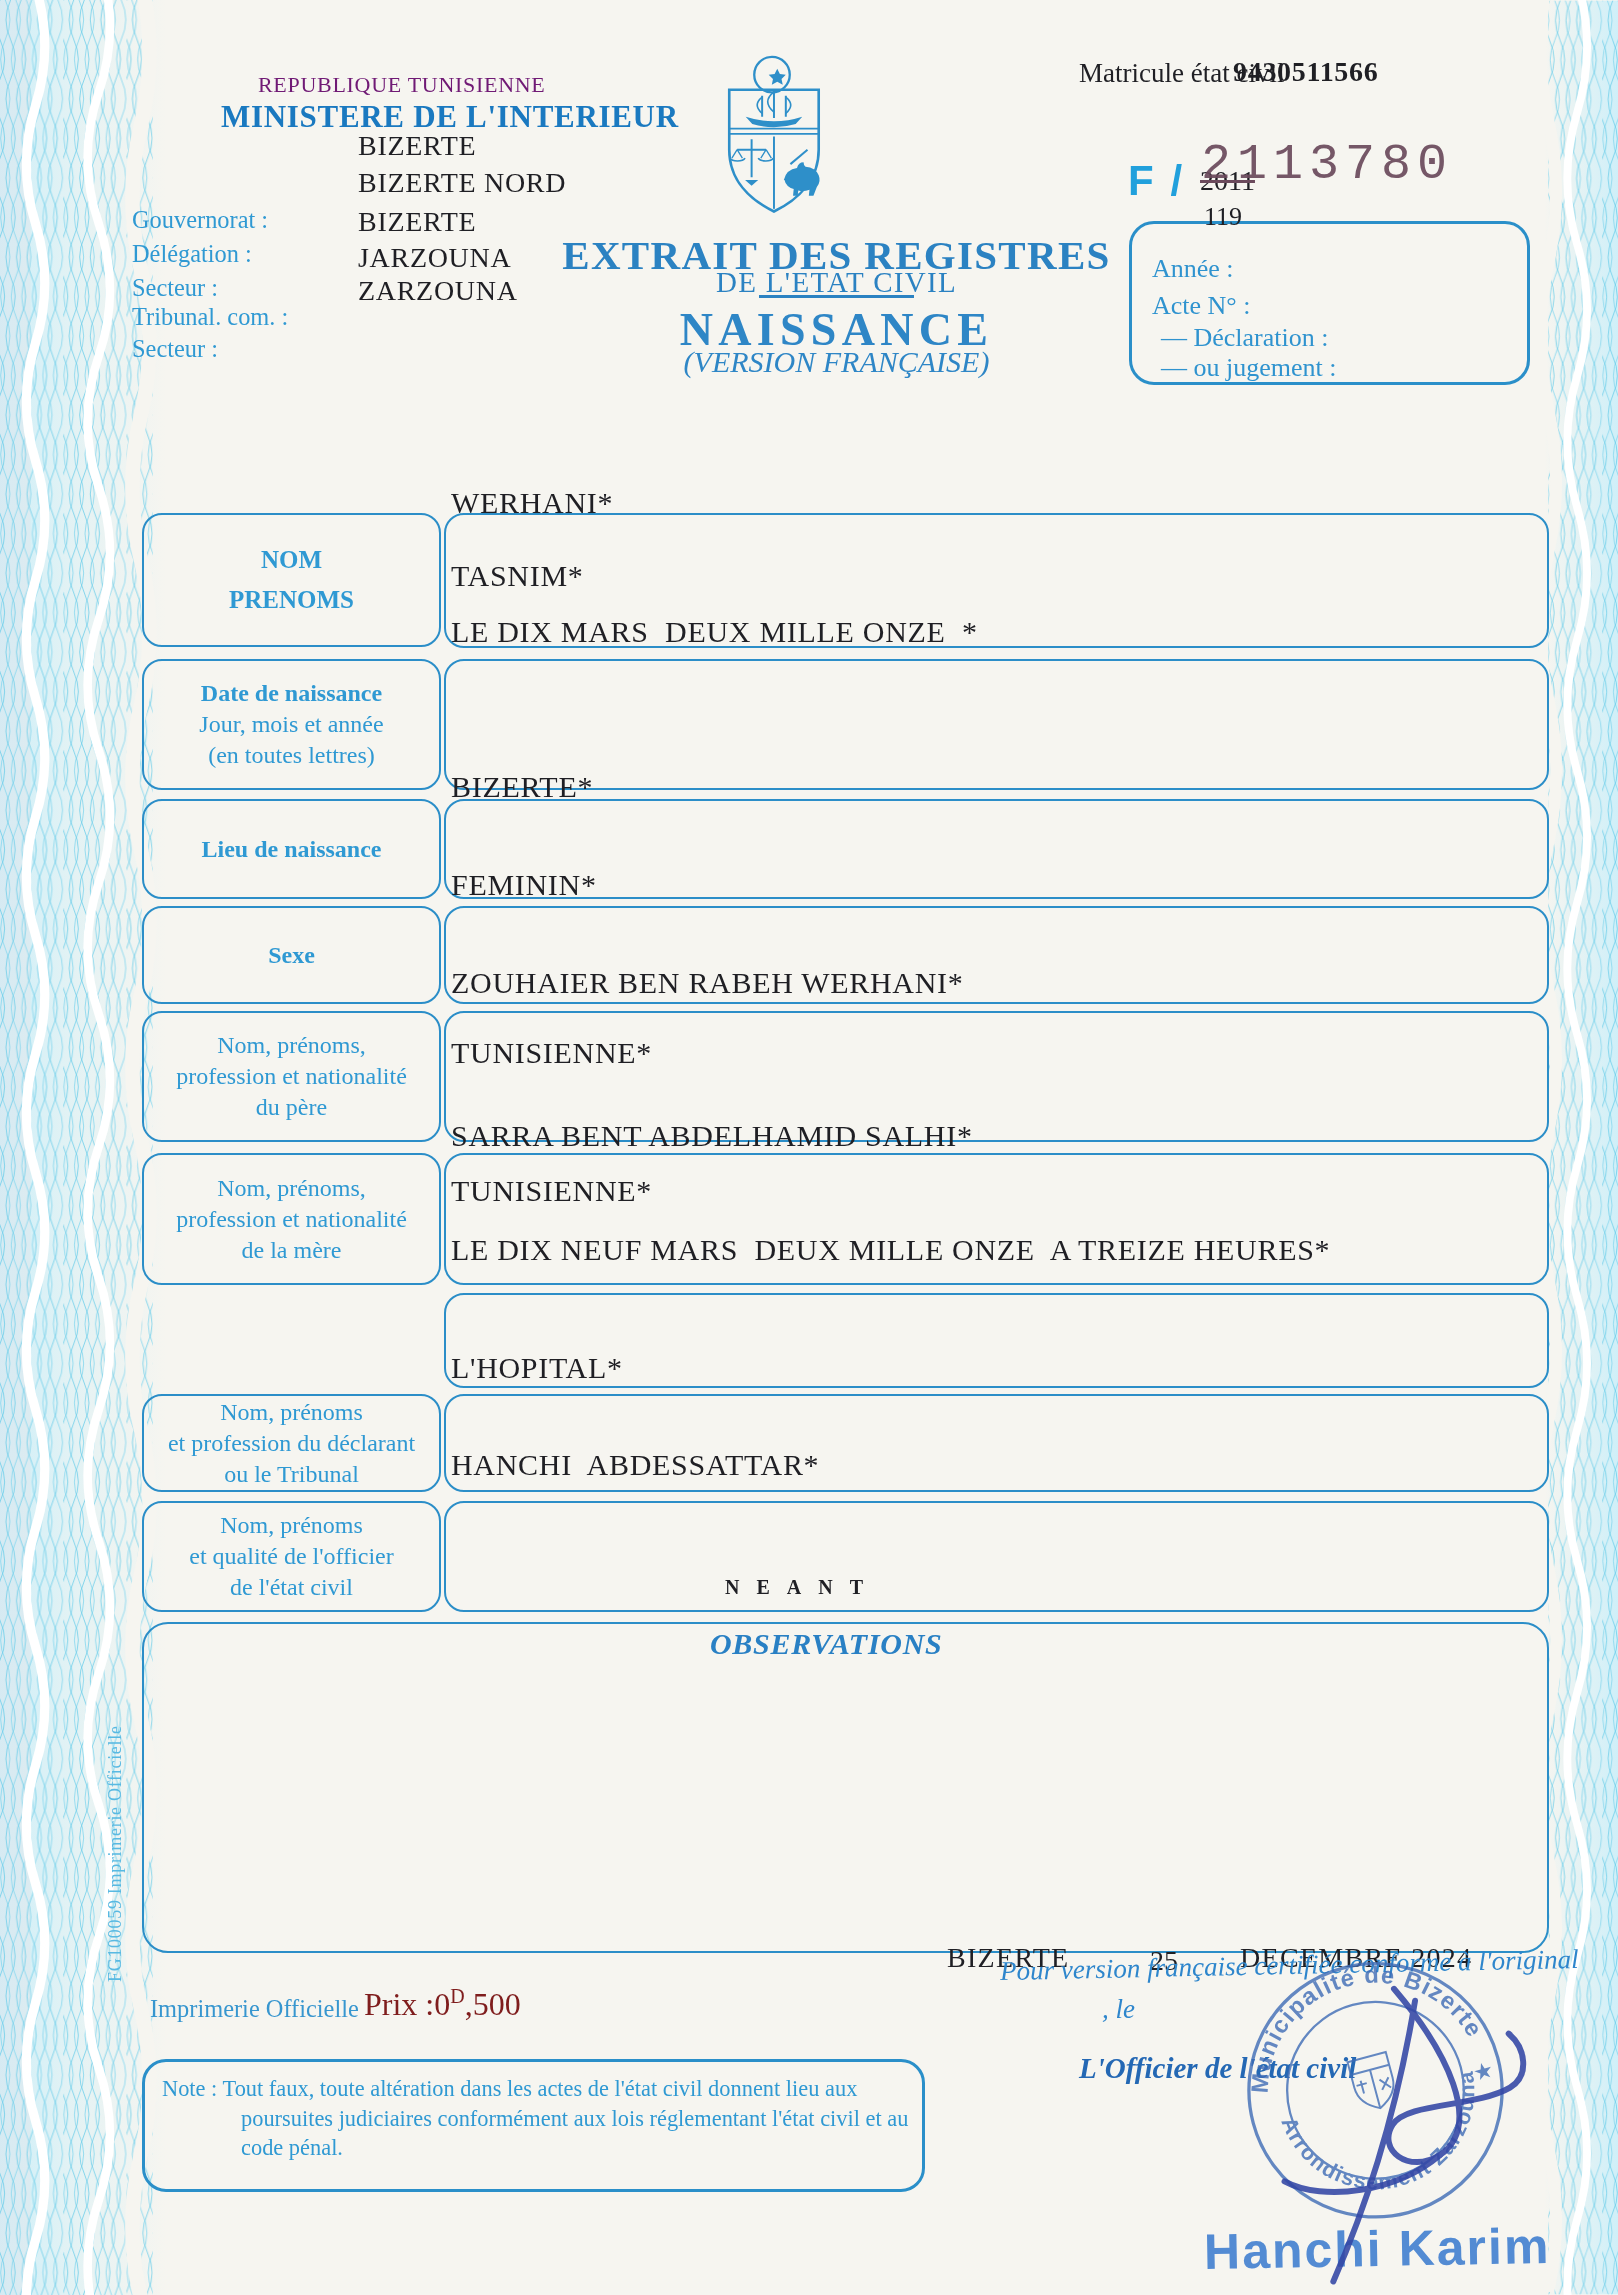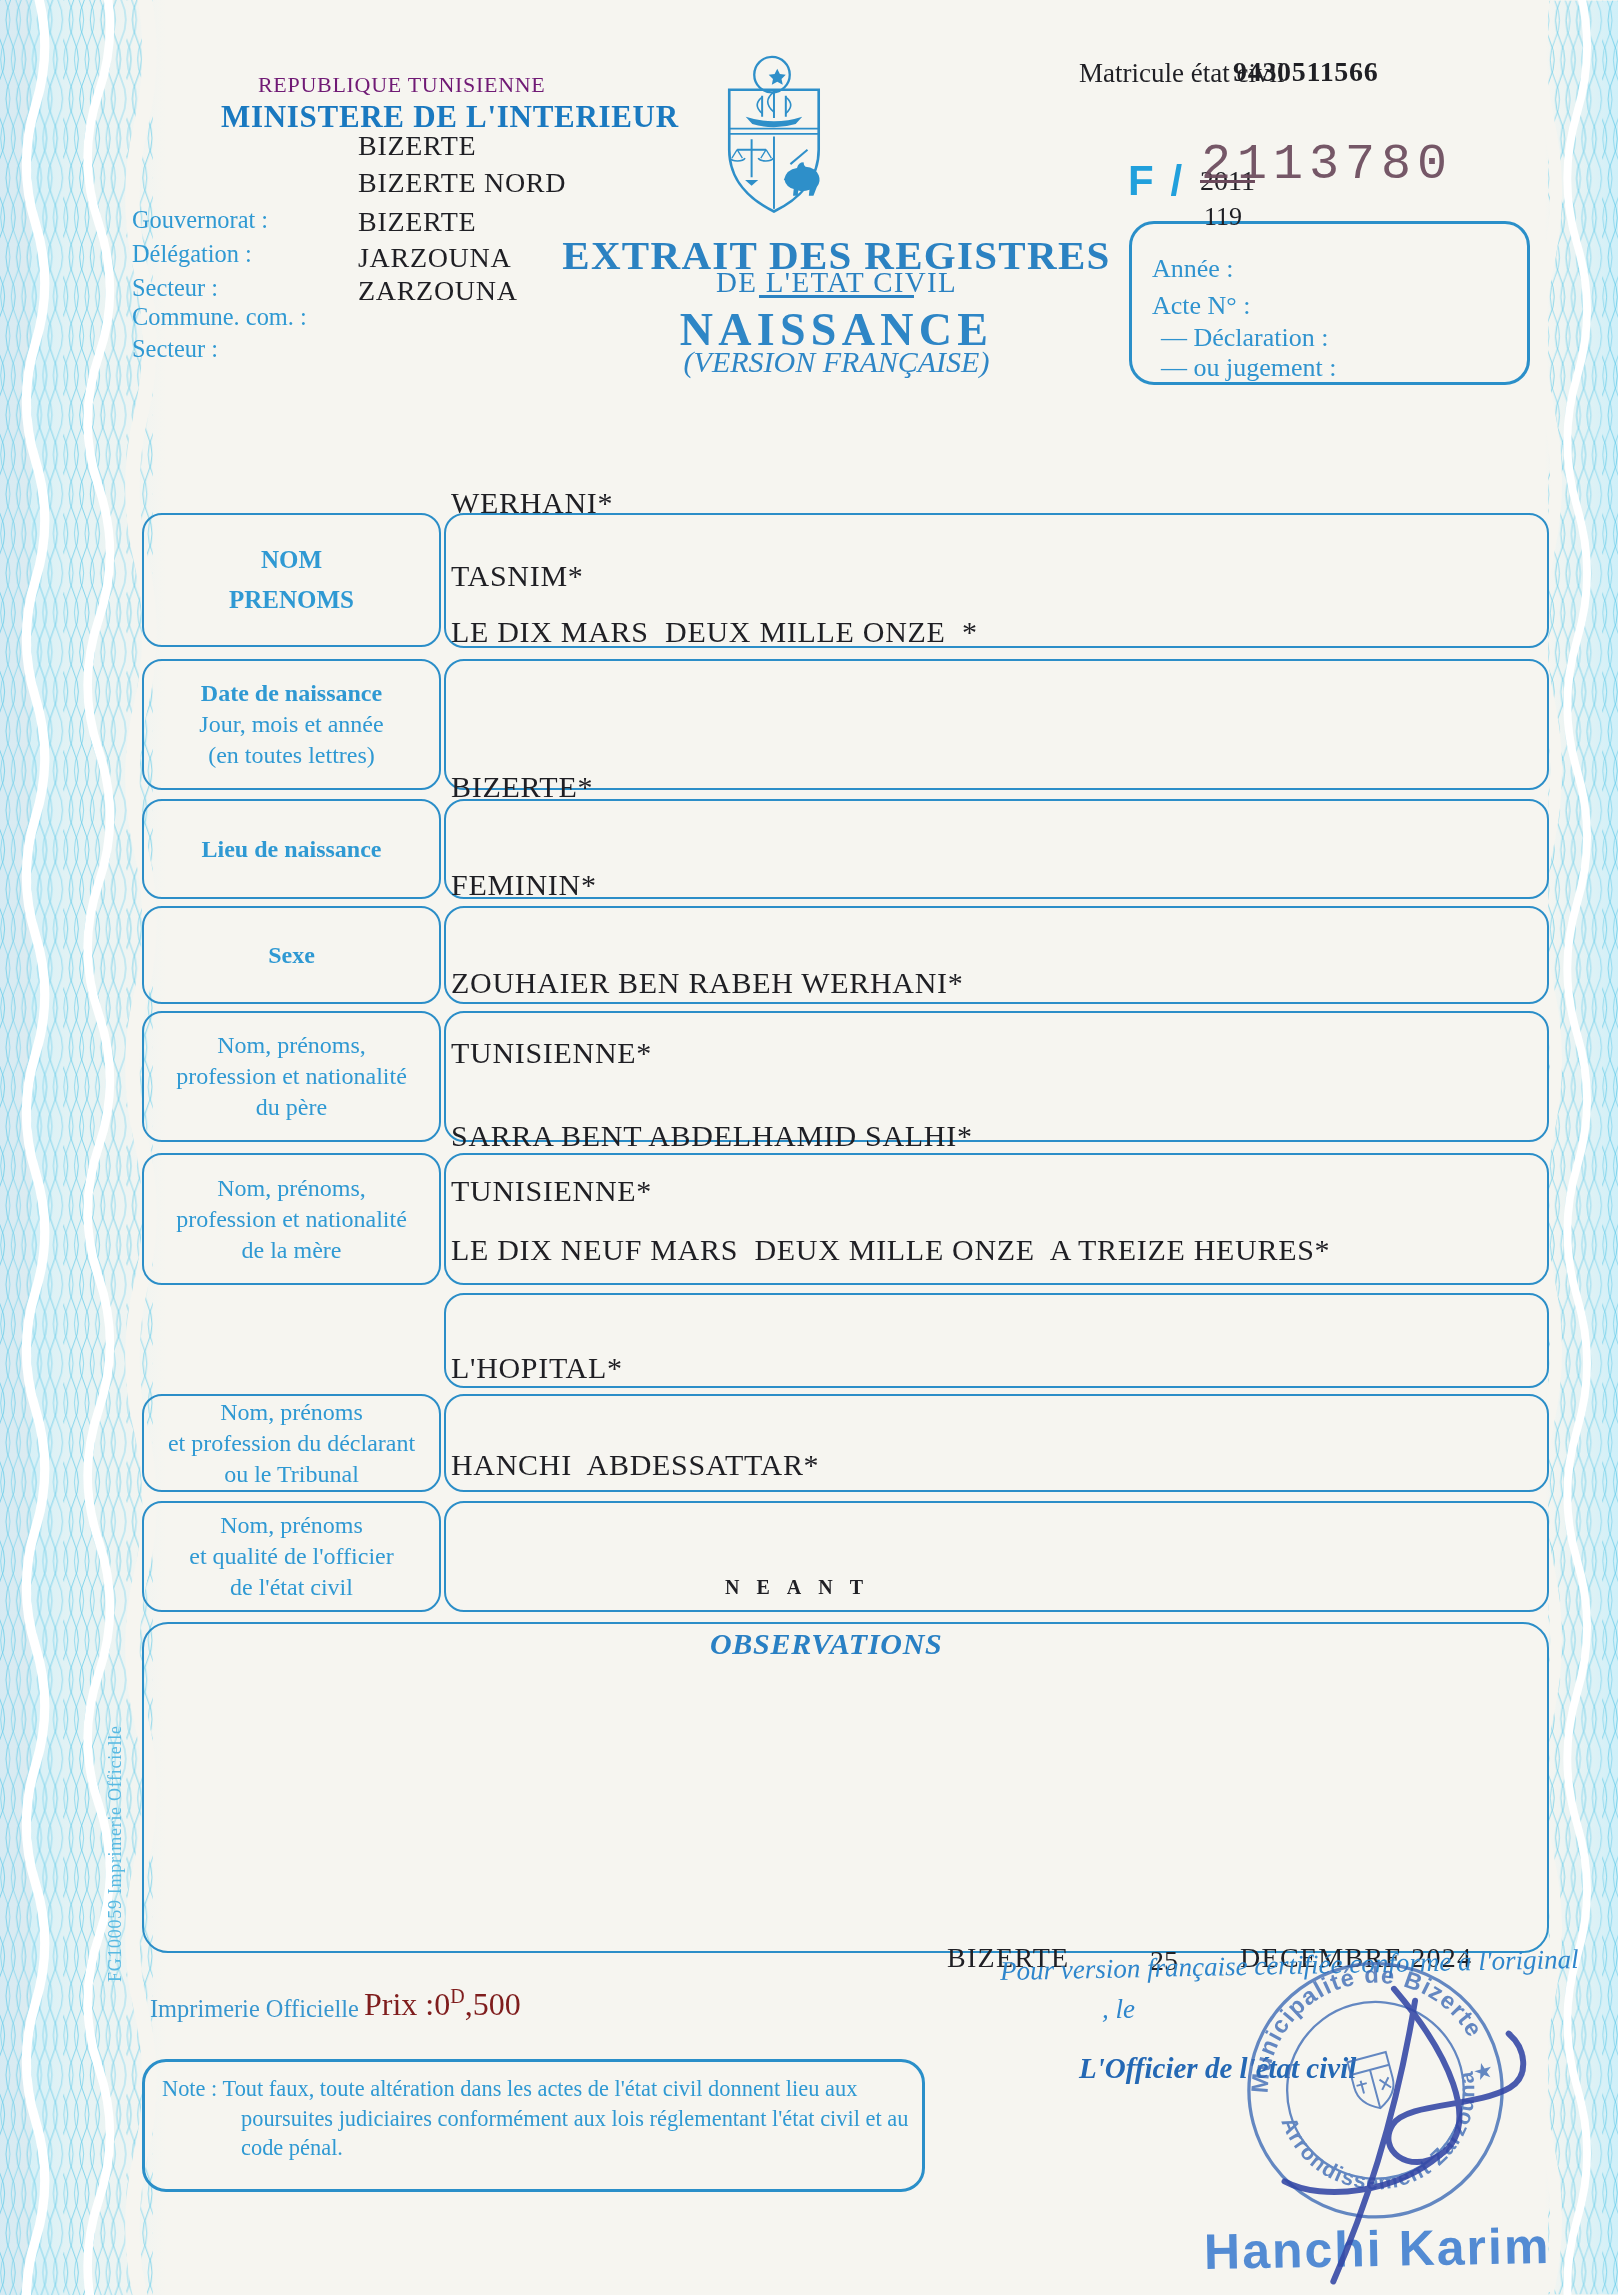--- a/index.html
+++ b/index.html
@@ -114,21 +114,21 @@
   <div class="abs ministry">MINISTERE DE L'INTERIEUR</div>
   <div class="abs matlabel">Matricule état civil</div>
   <div class="abs matvalue">9430511566</div>
 
   <div class="abs adminval" style="top:130px">BIZERTE</div>
   <div class="abs adminval" style="top:167px">BIZERTE NORD</div>
 
   <div class="abs adminlbl" style="top:206px">Gouvernorat :</div>
   <div class="abs adminlbl" style="top:240px">Délégation :</div>
   <div class="abs adminlbl" style="top:274px">Secteur :</div>
-  <div class="abs adminlbl" style="top:303px">Commune. com. :</div>
+  <div class="abs adminlbl" style="top:303px">Tribunal. com. :</div>
   <div class="abs adminlbl" style="top:335px">Secteur :</div>
 
   <div class="abs adminval" style="top:206px">BIZERTE</div>
   <div class="abs adminval" style="top:242px">JARZOUNA</div>
   <div class="abs adminval" style="top:275px">ZARZOUNA</div>
 
   <div class="abs flabel">F /</div>
   <div class="abs typedyear">2011</div>
   <div class="abs stampnum">2113780</div>
   <div class="abs typedact">119</div>

